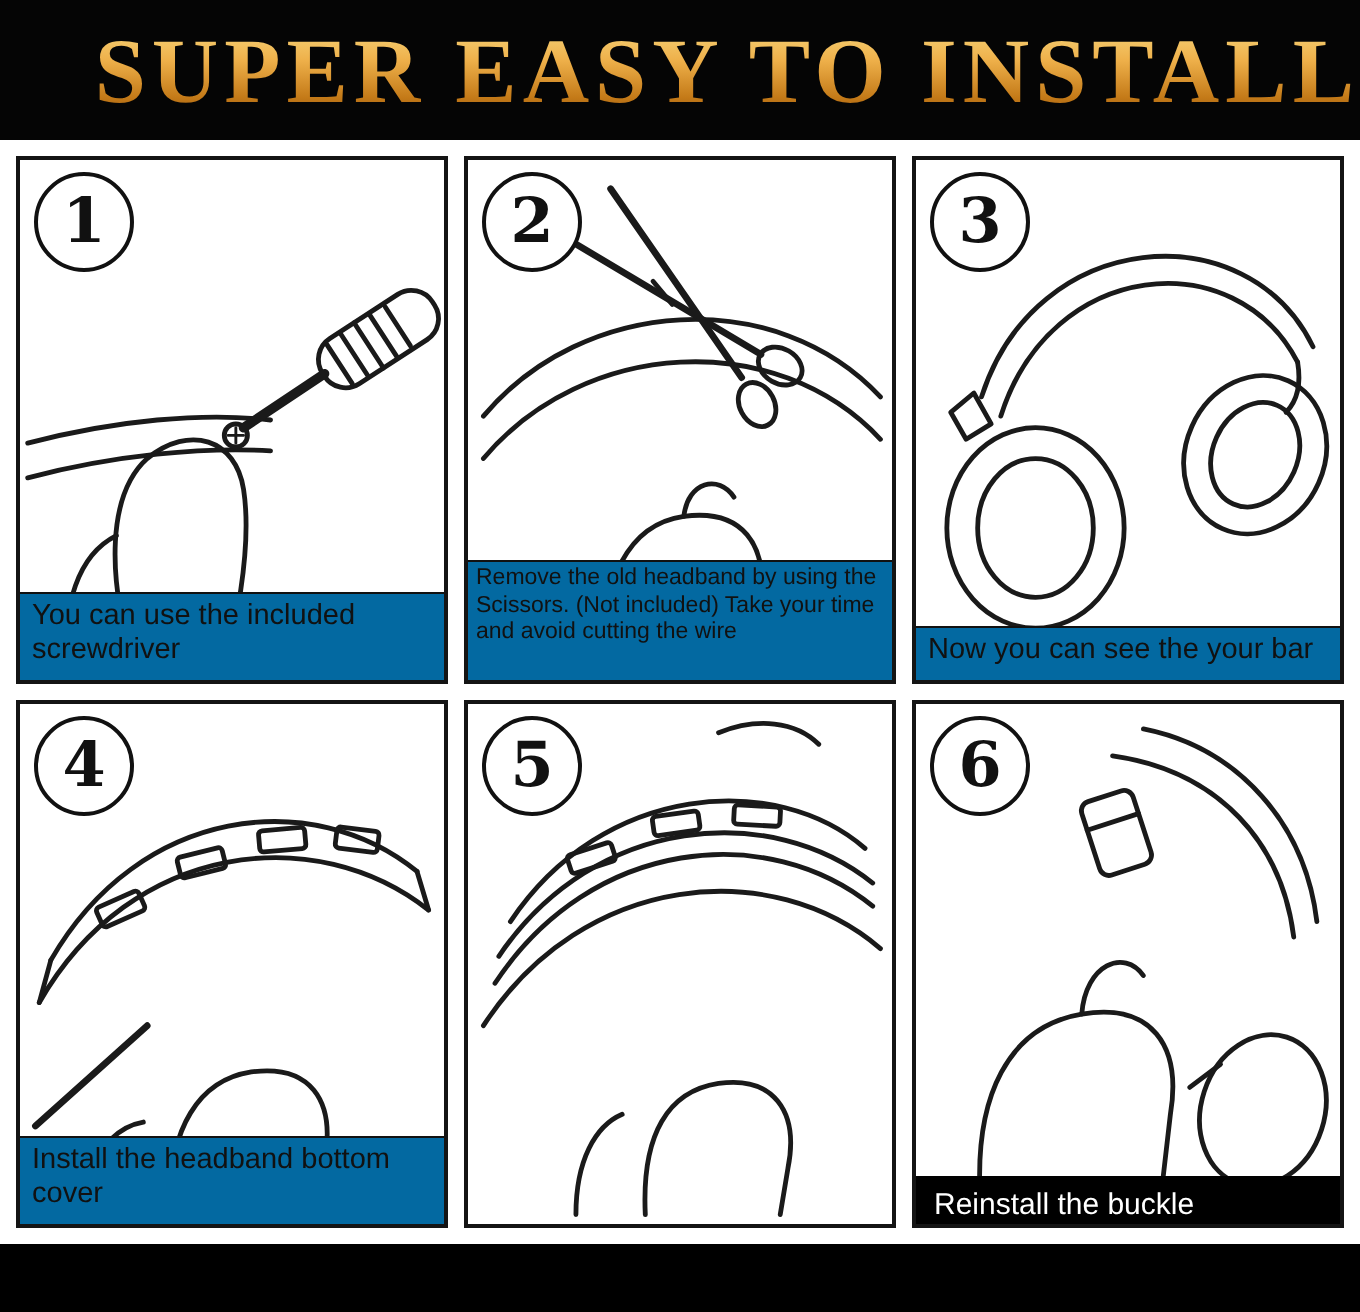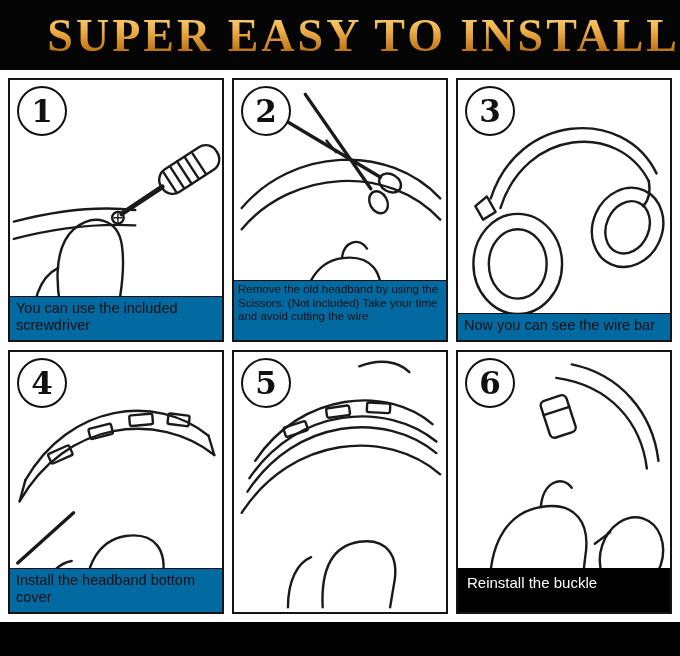--- a/index.html
+++ b/index.html
@@ -42,21 +42,21 @@
     z-index:2;
   }
   .illu{position:absolute;inset:0;z-index:1;}
   .illu svg{width:100%;height:100%;display:block;}
   .caption{
     position:absolute;left:0;right:0;bottom:0;z-index:3;
     background:#0369a1;color:#111;border-top:1.5px solid #111;
     font-size:14.5px;line-height:1.22;padding:3px 6px 5px;
   }
   .caption.small{font-size:11.5px;line-height:1.18;padding:2px 4px 16px;}
-  .caption.inverse{background:#000;color:#fff;border-top:none;padding:6px 9px 20px;font-size:15px;}
+  .caption.inverse{background:#000;color:#fff;border-top:none;padding:6px 9px 0;font-size:15px;}
   .footer-strip{height:8px;background:#000;}
 </style>
 </head>
 <body>
 
 <div class="header">
   <div class="title">SUPER EASY TO INSTALL</div>
 </div>
 
 <div class="grid-wrap">
@@ -118,21 +118,21 @@
             <path d="M44 128 C70 46 166 38 198 100"></path>
             <ellipse cx="62" cy="186" rx="46" ry="52"></ellipse>
             <ellipse cx="62" cy="186" rx="30" ry="36"></ellipse>
             <ellipse cx="176" cy="148" rx="36" ry="42" transform="rotate(24 176 148)"></ellipse>
             <ellipse cx="176" cy="148" rx="22" ry="28" transform="rotate(24 176 148)"></ellipse>
             <path d="M30 116 l-12 10 8 14 13 -8 z"></path>
             <path d="M198 100 C200 112 198 120 192 126"></path>
           </g>
         </svg>
       </div>
-      <div class="caption">Now you can see the wire bar</div>
+      <div class="caption">Now you can see the your bar</div>
     </div>
 
     <div class="panel">
       <div class="badge">4</div>
       <div class="illu">
         <svg viewBox="0 0 220 260" preserveAspectRatio="xMidYMid meet">
           <g stroke="#1a1a1a" stroke-width="2.5" fill="none" stroke-linecap="round" stroke-linejoin="round">
             <path d="M16 128 C62 48 152 38 206 82"></path>
             <path d="M10 150 C58 66 154 56 212 102"></path>
             <line x1="16" y1="128" x2="10" y2="150"></line>

